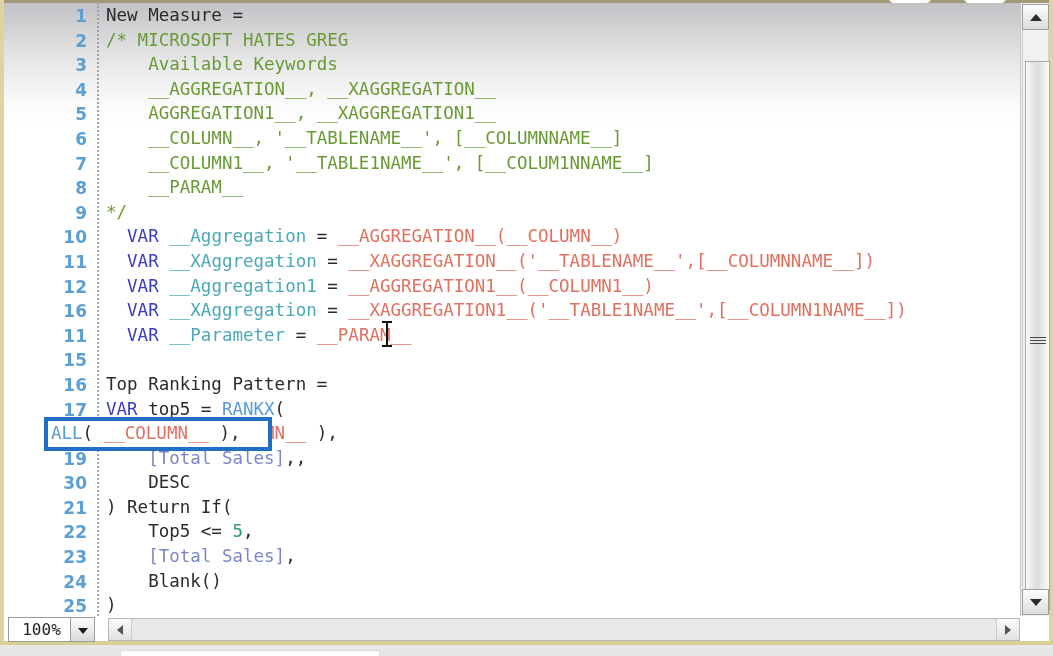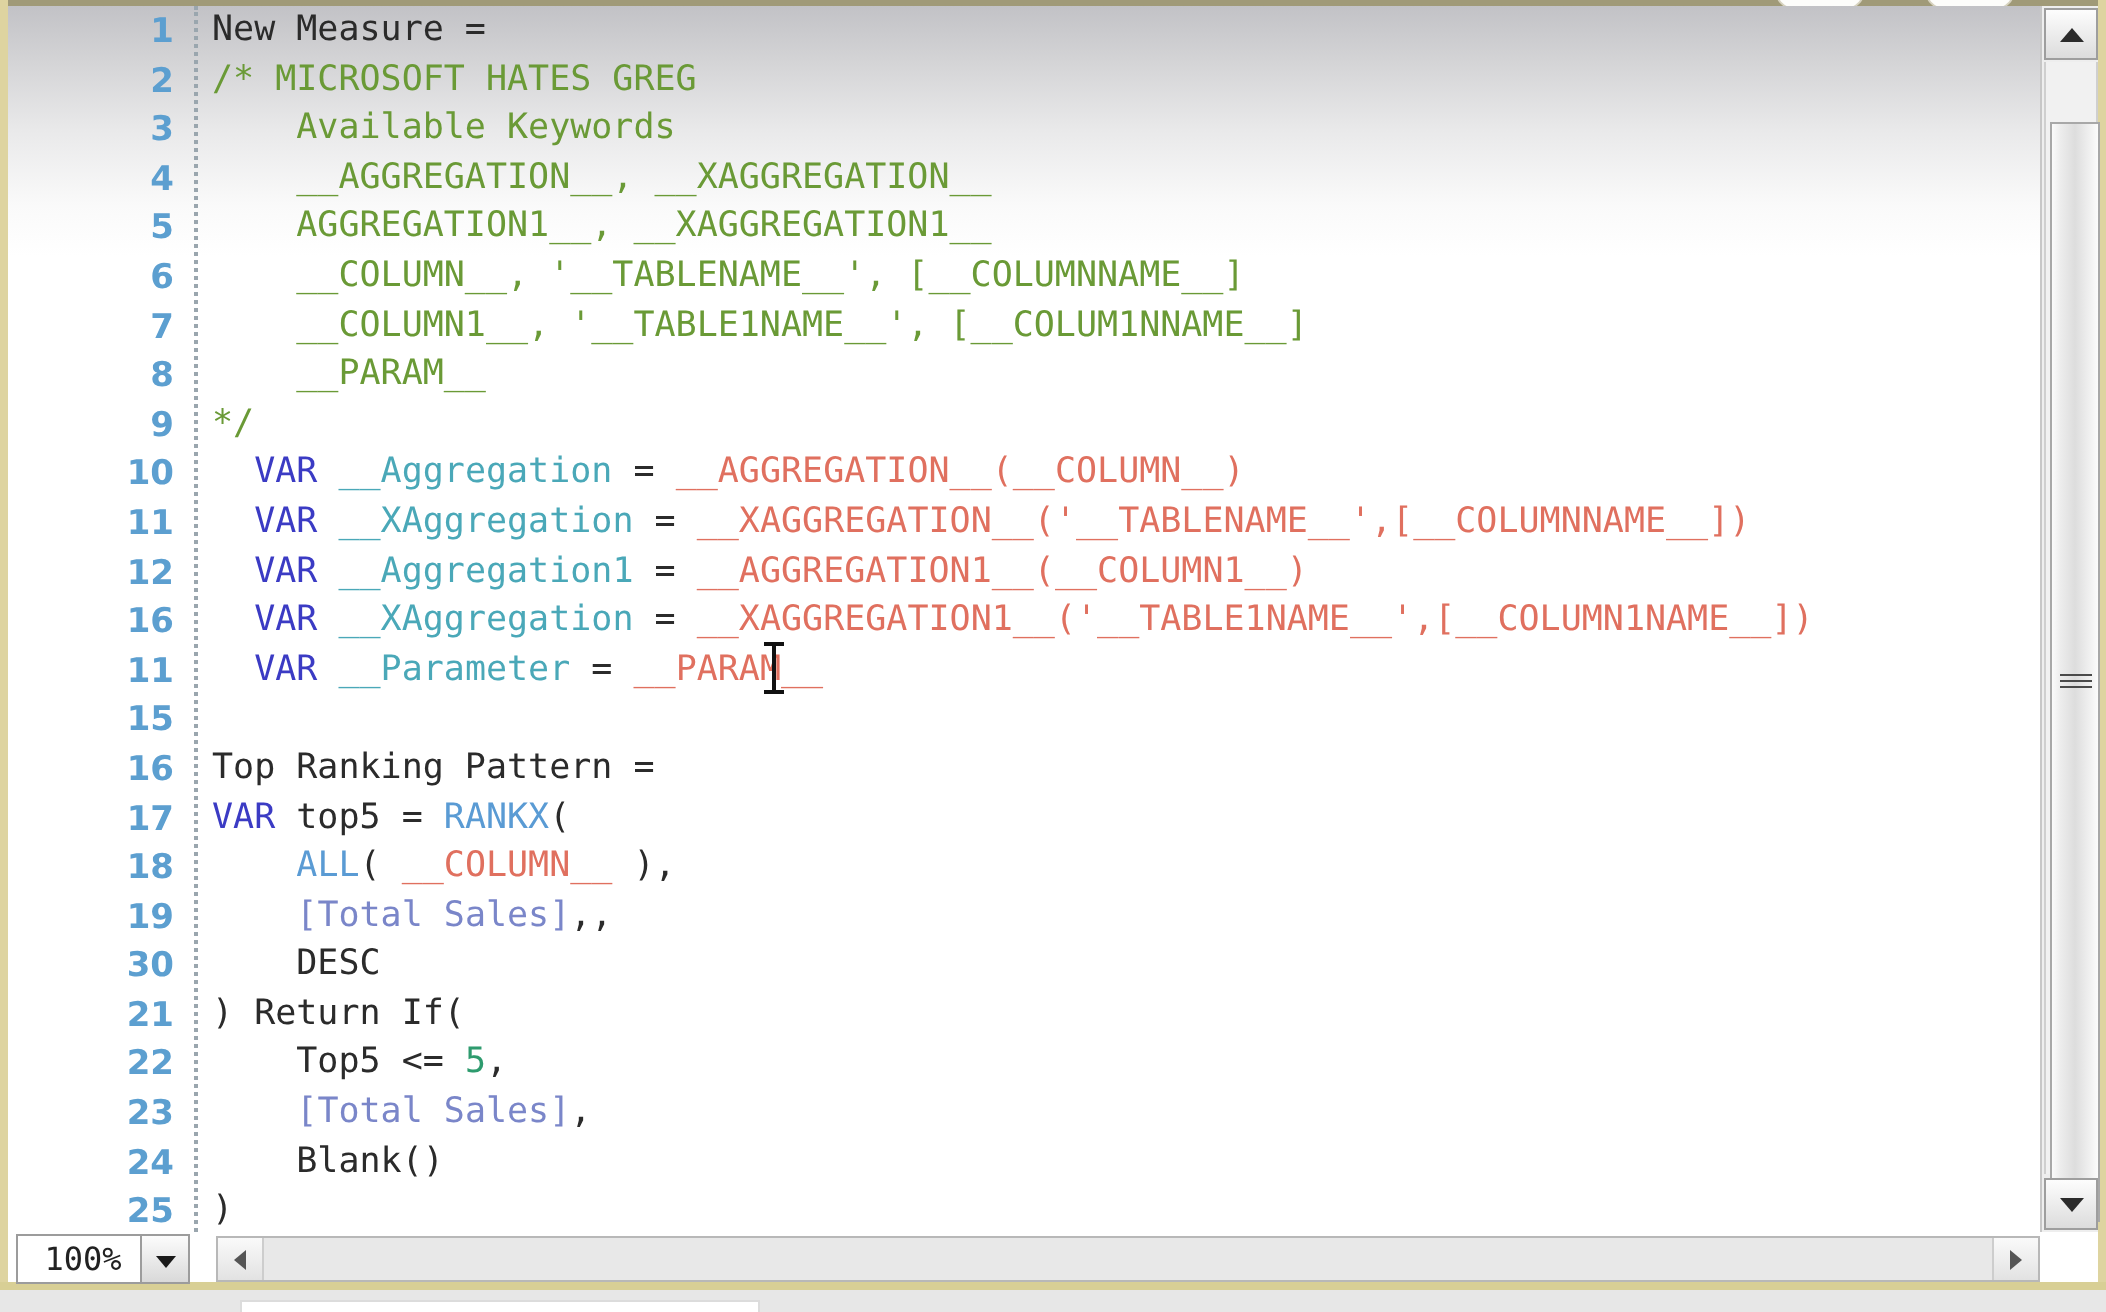--- a/index.html
+++ b/index.html
@@ -240,20 +240,23 @@
         <div class="gline">22</div>
         <div class="gline">23</div>
         <div class="gline">24</div>
         <div class="gline">25</div>
       </div>
     <div class="gutter-sep"></div>
 
     <div class="code" id="code"><div class="cline"><span class="tok-plain">New Measure =</span></div><div class="cline"><span class="tok-comment">/* MICROSOFT HATES GREG</span></div><div class="cline"><span class="tok-comment">    Available Keywords</span></div><div class="cline"><span class="tok-comment">    __AGGREGATION__, __XAGGREGATION__</span></div><div class="cline"><span class="tok-comment">    AGGREGATION1__, __XAGGREGATION1__</span></div><div class="cline"><span class="tok-comment">    __COLUMN__, '__TABLENAME__', [__COLUMNNAME__]</span></div><div class="cline"><span class="tok-comment">    __COLUMN1__, '__TABLE1NAME__', [__COLUM1NNAME__]</span></div><div class="cline"><span class="tok-comment">    __PARAM__</span></div><div class="cline"><span class="tok-comment">*/</span></div><div class="cline"><span class="tok-plain">  </span><span class="tok-kw">VAR</span><span class="tok-plain"> </span><span class="tok-var">__Aggregation</span><span class="tok-plain"> = </span><span class="tok-param">__AGGREGATION__(__COLUMN__)</span></div><div class="cline"><span class="tok-plain">  </span><span class="tok-kw">VAR</span><span class="tok-plain"> </span><span class="tok-var">__XAggregation</span><span class="tok-plain"> = </span><span class="tok-param">__XAGGREGATION__('__TABLENAME__',[__COLUMNNAME__])</span></div><div class="cline"><span class="tok-plain">  </span><span class="tok-kw">VAR</span><span class="tok-plain"> </span><span class="tok-var">__Aggregation1</span><span class="tok-plain"> = </span><span class="tok-param">__AGGREGATION1__(__COLUMN1__)</span></div><div class="cline"><span class="tok-plain">  </span><span class="tok-kw">VAR</span><span class="tok-plain"> </span><span class="tok-var">__XAggregation</span><span class="tok-plain"> = </span><span class="tok-param">__XAGGREGATION1__('__TABLE1NAME__',[__COLUMN1NAME__])</span></div><div class="cline"><span class="tok-plain">  </span><span class="tok-kw">VAR</span><span class="tok-plain"> </span><span class="tok-var">__Parameter</span><span class="tok-plain"> = </span><span class="tok-param">__PARAM__</span></div><div class="cline"><span class="tok-plain"></span></div><div class="cline"><span class="tok-plain">Top Ranking Pattern =</span></div><div class="cline"><span class="tok-kw">VAR</span><span class="tok-plain"> top5 = </span><span class="tok-func">RANKX</span><span class="tok-punc">(</span></div><div class="cline"><span class="tok-plain">    </span><span class="tok-func">ALL</span><span class="tok-punc">( </span><span class="tok-param">__COLUMN__</span><span class="tok-punc"> ),</span></div><div class="cline"><span class="tok-plain">    </span><span class="tok-measure">[Total Sales]</span><span class="tok-punc">,,</span></div><div class="cline"><span class="tok-plain">    DESC</span></div><div class="cline"><span class="tok-plain">) Return If(</span></div><div class="cline"><span class="tok-plain">    Top5 &lt;= </span><span class="tok-num">5</span><span class="tok-punc">,</span></div><div class="cline"><span class="tok-plain">    </span><span class="tok-measure">[Total Sales]</span><span class="tok-punc">,</span></div><div class="cline"><span class="tok-plain">    Blank()</span></div><div class="cline"><span class="tok-plain">)</span></div></div>
 
 
+    <div class="hl-box" id="hl1" style="left:40px; top:414px; width:228px; height:34px;">
+      <div class="hl-inner" id="hl1-inner"><span class="tok-func">ALL</span><span class="tok-punc">( </span><span class="tok-param">__COLUMN__</span><span class="tok-punc"> ),</span></div>
+    </div>
 
     <div class="ibeam" style="left:378px; top:318px;">
       <div class="capt"></div>
       <div class="stem"></div>
       <div class="capb"></div>
     </div>
 
   </div>
 
   <div class="vscroll">

